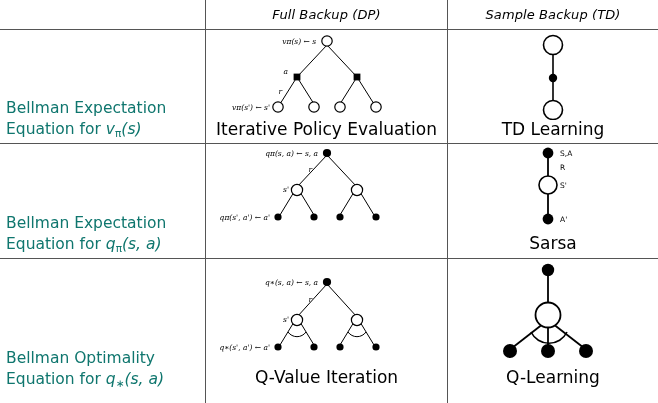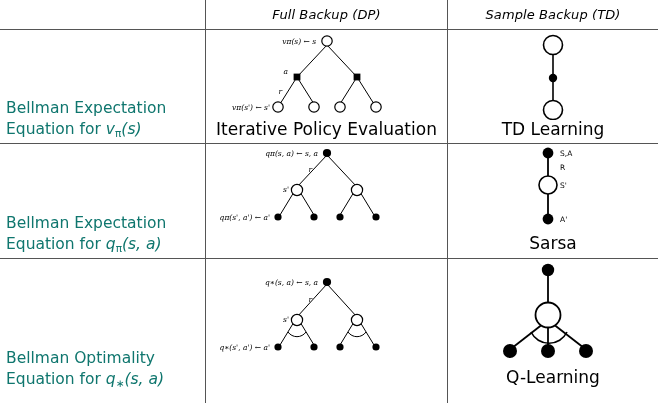--- a/index.html
+++ b/index.html
@@ -246,20 +246,21 @@
       <circle cx="108" cy="85" r="3.6" fill="#000"></circle>
       <circle cx="134" cy="85" r="3.6" fill="#000"></circle>
       <circle cx="170" cy="85" r="3.6" fill="#000"></circle>
       <text class="nodelbl" x="112" y="23" text-anchor="end" font-size="7.5">q∗(s, a) ← s, a</text>
       <text class="nodelbl" x="83" y="60" text-anchor="end" font-size="7.5">s'</text>
       <text class="nodelbl" x="106" y="40" text-anchor="end" font-size="7.5">r</text>
       <text class="nodelbl" x="64" y="88" text-anchor="end" font-size="7.5">q∗(s', a') ← a'</text>
     </svg>
   </div>
 
+  <div class="caption" id="cap-qvi">Q-Value Iteration</div>
 
   <div class="diagram" id="dg-ql">
     <svg width="210" height="105" viewBox="0 0 210 105">
       <line x1="100" y1="8" x2="100" y2="48" stroke="#000" stroke-width="1.8"></line>
       <line x1="100" y1="58" x2="64" y2="86" stroke="#000" stroke-width="1.8"></line>
       <line x1="100" y1="58" x2="100" y2="86" stroke="#000" stroke-width="1.8"></line>
       <line x1="100" y1="58" x2="136" y2="86" stroke="#000" stroke-width="1.8"></line>
       <path d="M 83 70 A 20 20 0 0 0 119 70" fill="none" stroke="#000" stroke-width="1.6"></path>
       <circle cx="100" cy="8" r="6.2" fill="#000"></circle>
       <circle cx="100" cy="53" r="12.5" fill="#fff" stroke="#000" stroke-width="1.8"></circle>

